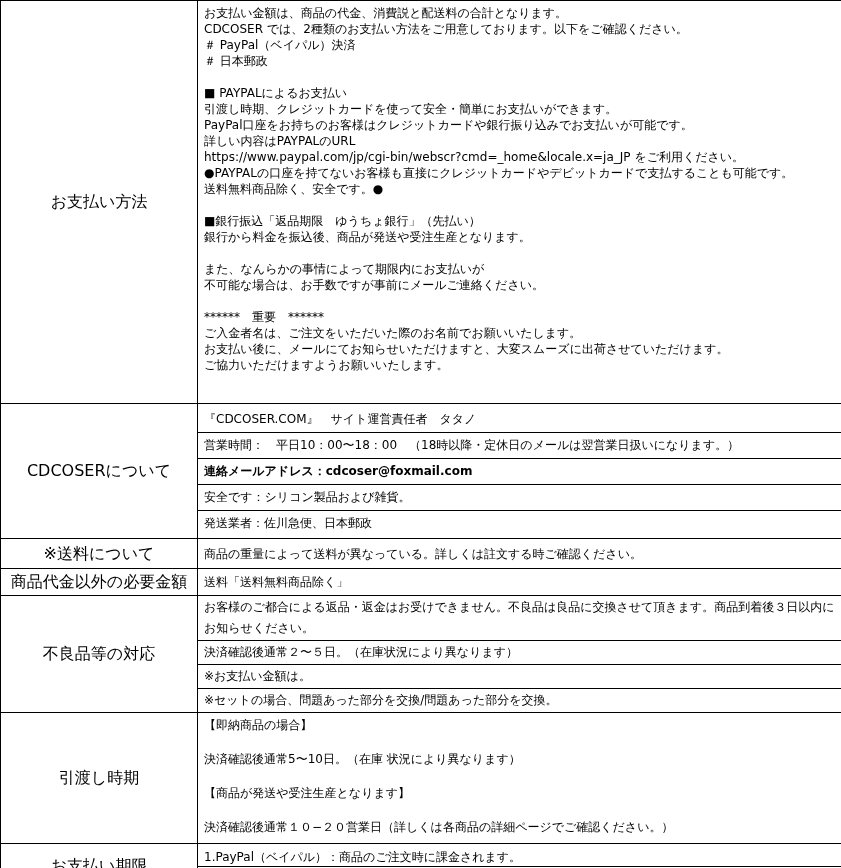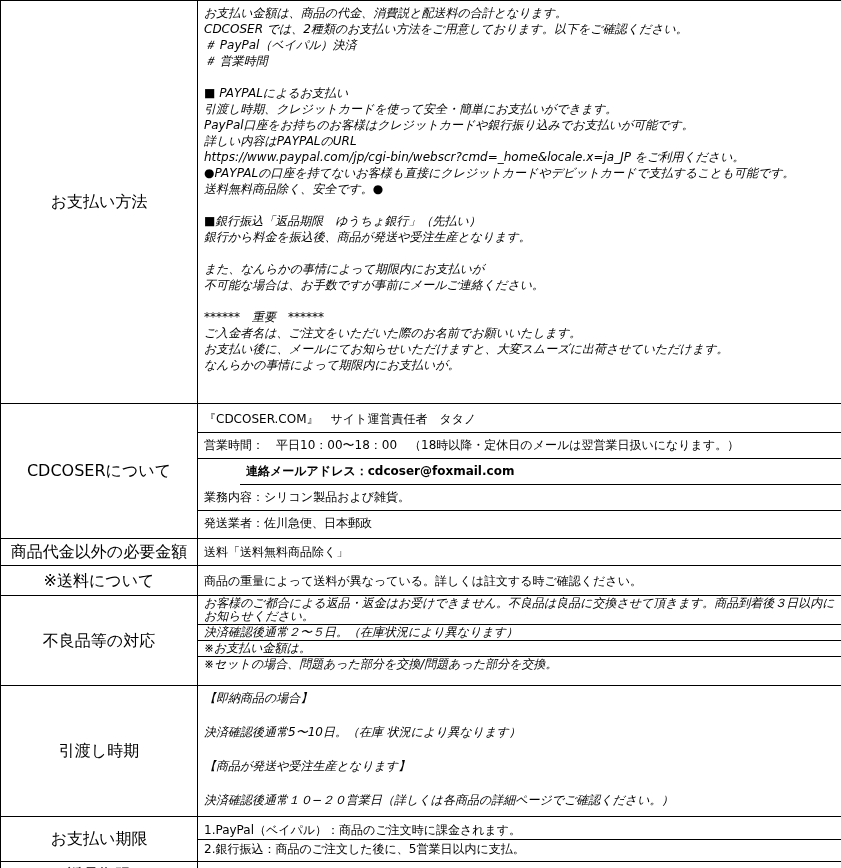--- a/index.html
+++ b/index.html
@@ -20,21 +20,21 @@
     vertical-align:middle;
   }
   th.label-cell{
     font-weight:normal;
     text-align:center;
     font-size:16px;
     line-height:16px;
     padding:2px;
   }
   td.content-cell{vertical-align:middle;}
-  td.v-top{vertical-align:top;font-style:italic;}
+  td.v-top{vertical-align:top;}
   .pad{padding:4px 6px;}
   .pad-sm{padding:2px 6px;}
   .line{
     min-height:16px;
     line-height:16px;
     white-space:pre-wrap;
     overflow-wrap:anywhere;
   }
   .lines-tall .line{min-height:17px;line-height:17px;}
   .sub-row{
@@ -43,28 +43,28 @@
     border-bottom:1px solid #000000;
     padding:4px 6px;
     min-height:17px;
     line-height:15px;
     white-space:pre-wrap;
   }
   .sub-row:last-child{border-bottom:0;}
   .tight .sub-row{
     padding:1px 6px;
     min-height:13px;
-    line-height:13px;
+    line-height:21px;
   }
   .mid .sub-row{
     padding:2px 6px;
     min-height:14px;
     line-height:14px;
   }
-  .bold{font-weight:bold;margin-left:42px;}
+  .bold{font-weight:bold;}
   .h-payment{height:398px;}
   .h-about{height:130px;}
   .h-extra{height:22px;}
   .h-shipfee{height:25px;}
   .h-defect{height:85px;}
   .h-delivery{height:126px;}
   .h-deadline{height:40px;}
   .h-return{height:21px;}
 </style>
 </head>
@@ -77,66 +77,66 @@
   </colgroup>
 
   <tbody>
       <tr>
     <th class="label-cell h-payment">お支払い方法</th>
     <td class="content-cell v-top h-payment">
       <div class="pad">
         <div class="line">お支払い金額は、商品の代金、消費説と配送料の合計となります。</div>
         <div class="line">CDCOSER では、2種類のお支払い方法をご用意しております。以下をご確認ください。</div>
         <div class="line">＃ PayPal（ベイパル）決済</div>
-        <div class="line">＃ 営業時間</div>
+        <div class="line">＃ 日本郵政</div>
         <div class="line"></div>
         <div class="line">■ PAYPALによるお支払い</div>
         <div class="line">引渡し時期、クレジットカードを使って安全・簡単にお支払いができます。</div>
         <div class="line">PayPal口座をお持ちのお客様はクレジットカードや銀行振り込みでお支払いが可能です。</div>
         <div class="line">詳しい内容はPAYPALのURL</div>
         <div class="line">https://www.paypal.com/jp/cgi-bin/webscr?cmd=_home&amp;locale.x=ja_JP をご利用ください。</div>
         <div class="line">●PAYPALの口座を持てないお客様も直接にクレジットカードやデビットカードで支払することも可能です。</div>
         <div class="line">送料無料商品除く、安全です。●</div>
         <div class="line"></div>
         <div class="line">■銀行振込「返品期限　ゆうちょ銀行」（先払い）</div>
         <div class="line">銀行から料金を振込後、商品が発送や受注生産となります。</div>
         <div class="line"></div>
         <div class="line">また、なんらかの事情によって期限内にお支払いが</div>
         <div class="line">不可能な場合は、お手数ですが事前にメールご連絡ください。</div>
         <div class="line"></div>
         <div class="line">******　重要　******</div>
         <div class="line">ご入金者名は、ご注文をいただいた際のお名前でお願いいたします。</div>
         <div class="line">お支払い後に、メールにてお知らせいただけますと、大変スムーズに出荷させていただけます。</div>
-        <div class="line">なんらかの事情によって期限内にお支払いが。</div>
+        <div class="line">ご協力いただけますようお願いいたします。</div>
       </div>
     </td>
   </tr>
 
   <tr>
     <th class="label-cell h-about">CDCOSERについて</th>
     <td class="content-cell h-about">
       <div class="sub-row">『CDCOSER.COM』　サイト運営責任者　タタノ</div>
       <div class="sub-row">営業時間：　平日10：00〜18：00　（18時以降・定休日のメールは翌営業日扱いになります。）</div>
       <div class="sub-row bold">連絡メールアドレス：cdcoser@foxmail.com</div>
-      <div class="sub-row">業務内容：シリコン製品および雑貨。</div>
+      <div class="sub-row">安全です：シリコン製品および雑貨。</div>
       <div class="sub-row">発送業者：佐川急便、日本郵政</div>
+    </td>
+  </tr>
+
+  <tr>
+    <th class="label-cell h-shipfee">※送料について</th>
+    <td class="content-cell h-shipfee">
+      <div class="pad-sm line">商品の重量によって送料が異なっている。詳しくは註文する時ご確認ください。</div>
     </td>
   </tr>
 
   <tr>
     <th class="label-cell h-extra">商品代金以外の必要金額</th>
     <td class="content-cell h-extra">
       <div class="pad-sm line">送料「送料無料商品除く」</div>
-    </td>
-  </tr>
-
-  <tr>
-    <th class="label-cell h-shipfee">※送料について</th>
-    <td class="content-cell h-shipfee">
-      <div class="pad-sm line">商品の重量によって送料が異なっている。詳しくは註文する時ご確認ください。</div>
     </td>
   </tr>
 
   <tr>
     <th class="label-cell h-defect">不良品等の対応</th>
     <td class="content-cell v-top h-defect tight">
       <div class="sub-row">お客様のご都合による返品・返金はお受けできません。不良品は良品に交換させて頂きます。商品到着後３日以内にお知らせください。</div>
       <div class="sub-row">決済確認後通常２〜５日。（在庫状況により異なります）</div>
       <div class="sub-row">※お支払い金額は。</div>
       <div class="sub-row">※セットの場合、問題あった部分を交換/問題あった部分を交換。</div>

